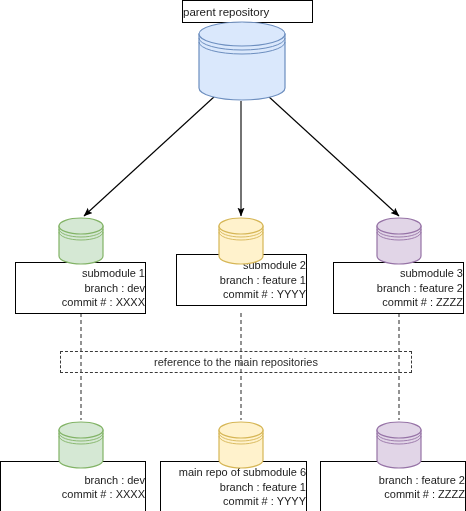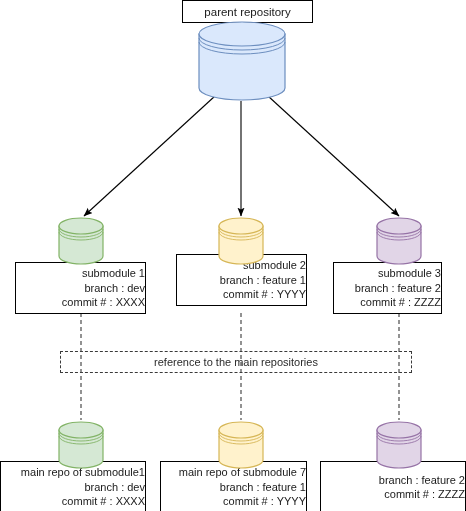--- a/index.html
+++ b/index.html
@@ -47,21 +47,20 @@
   .label-box {
     position: absolute;
     box-sizing: border-box;
     border: 1px solid #000000;
     background: #ffffff;
     text-align: center;
     font-size: 11.5px;
     color: #1a1a1a;
     display: flex;
     align-items: center;
-    justify-content: center;
   }
   .ref-box {
     position: absolute;
     box-sizing: border-box;
     border: 1px dashed #3a3a3a;
     background: transparent;
     text-align: center;
     font-size: 11px;
     color: #2a2a2a;
     display: flex;
@@ -134,21 +133,21 @@
     <span class="ln">branch : dev</span>
     <span class="ln">commit # : XXXX</span>
   </div>
 
   <div class="box" style="left:176px; top:254px; width:131px; height:52px;">
     <span class="ln">submodule 2</span>
     <span class="ln">branch : feature 1</span>
     <span class="ln">commit # : YYYY</span>
   </div>
 
-  <div class="box" style="left:333px; top:262px; width:109px; height:52px;">
+  <div class="box" style="left:333px; top:262px; width:131px; height:52px;">
     <span class="ln">submodule 3</span>
     <span class="ln">branch : feature 2</span>
     <span class="ln">commit # : ZZZZ</span>
   </div>
 
   <div class="ref-box" style="left:60px; top:351px; width:352px; height:22px;">
     <span>reference to the main repositories</span>
   </div>
 
   <svg class="cyl" style="left:57px; top:421px;" width="48" height="48" viewBox="0 0 48 48">
@@ -166,27 +165,26 @@
   </svg>
 
   <svg class="cyl" style="left:375px; top:421px;" width="48" height="48" viewBox="0 0 48 48">
     <path d="M2,9 L2,39 A22,8 0 0,0 46,39 L46,9 Z" fill="#e1d5e7" stroke="#9673a6" stroke-width="1.2"></path>
     <ellipse cx="24" cy="9" rx="22" ry="8" fill="#e1d5e7" stroke="#9673a6" stroke-width="1.2"></ellipse>
     <path d="M2,12 A22,8 0 0,0 46,12" fill="none" stroke="#9673a6" stroke-width="0.9"></path>
     <path d="M2,15 A22,8 0 0,0 46,15" fill="none" stroke="#9673a6" stroke-width="0.9"></path>
   </svg>
 
   <div class="box" style="left:0px; top:461px; width:146px; height:52px;">
-    <span class="ln">main repo of submodule1</span>
     <span class="ln">branch : dev</span>
     <span class="ln">commit # : XXXX</span>
   </div>
 
   <div class="box" style="left:160px; top:461px; width:147px; height:52px;">
-    <span class="ln">main repo of submodule 7</span>
+    <span class="ln">main repo of submodule 6</span>
     <span class="ln">branch : feature 1</span>
     <span class="ln">commit # : YYYY</span>
   </div>
 
   <div class="box" style="left:320px; top:461px; width:146px; height:52px;">
     <span class="ln">branch : feature 2</span>
     <span class="ln">commit # : ZZZZ</span>
   </div>
 
 </div>

